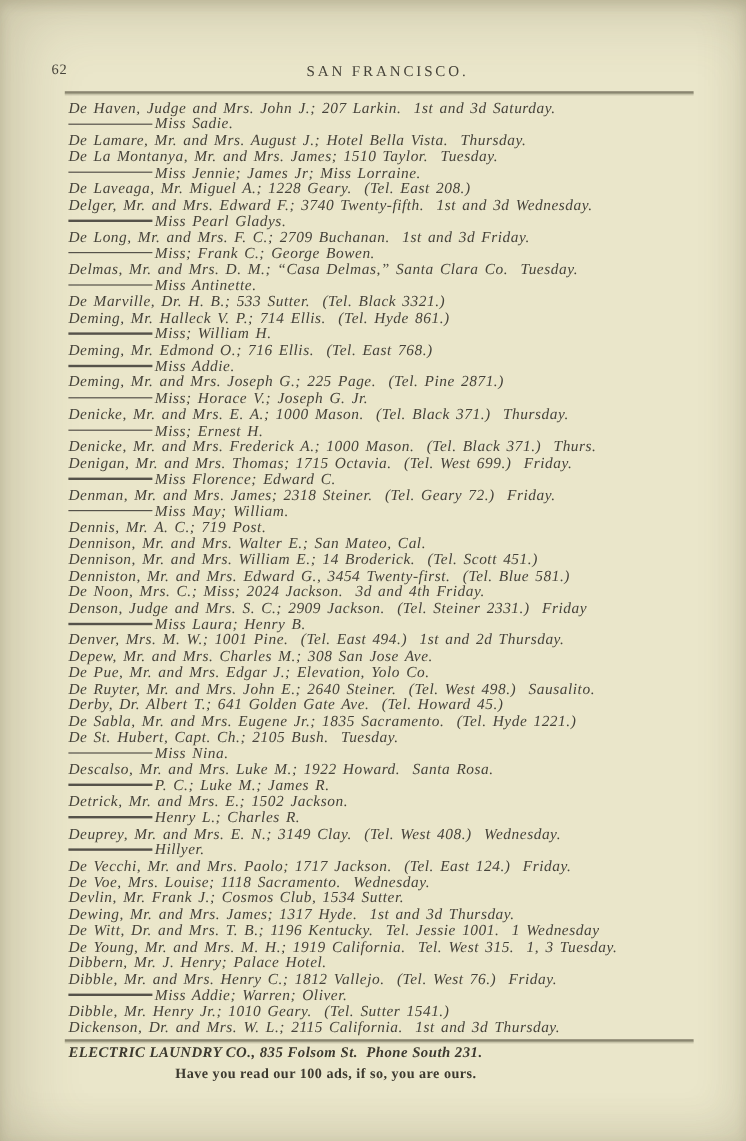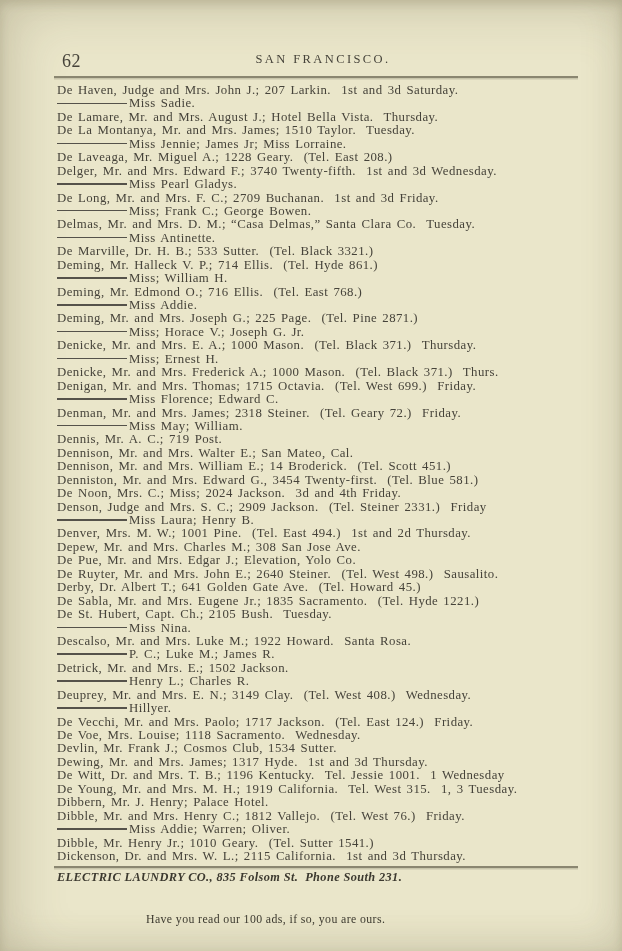--- a/index.html
+++ b/index.html
@@ -14,22 +14,22 @@
   
   .scan-shade {
     position: absolute; inset: 0;
     pointer-events: none;
     box-shadow:
       inset 18px 12px 50px rgba(100, 92, 58, 0.20),
       inset -10px -10px 35px rgba(100, 92, 58, 0.12),
       inset 0 4px 10px rgba(90, 82, 50, 0.18);
   }
   .page-number {
-    position: absolute; left: 62px; top: 51px;
-    font-size: 18px; letter-spacing: 0.5px;
+    position: absolute; left: 43px; top: 51px;
+    font-size: 12px; letter-spacing: 0.5px;
   }
   .running-title {
     position: absolute; left: 0; top: 52px; width: 100%;
     text-align: center;
     font-size: 12.5px; letter-spacing: 2.4px; margin-left: 12px;
   }
   .rule {
     position: absolute; left: 54px; width: 524px; height: 1.5px;
     background: #8a8670;
     box-shadow: 0 1.5px 0 rgba(138, 134, 112, 0.35);
@@ -37,45 +37,44 @@
   .rule-top { top: 76px; }
   .rule-bottom { top: 866px; }
   .directory {
     position: absolute; left: 57px; top: 84px;
     font-size: 12.8px;
     line-height: 13.45px;
     letter-spacing: 0.45px;
     word-spacing: 1.5px;
     white-space: pre;
   }
-  .line { height: 13.45px; }
+  .line { height: 13.45px; font-style: italic; }
   .dash {
     display: inline-block;
     width: 70px; height: 1.4px;
     background: #55524a;
     vertical-align: 3.5px;
     margin-right: 2px;
   }
   .ad-company {
     position: absolute; left: 57px; top: 870px;
     font-weight: bold;
     font-size: 12.3px;
     letter-spacing: 0.4px;
     color: #3c392f;
     white-space: pre;
     font-style: italic;
   }
   .ad-slogan {
     position: absolute; left: 146px; top: 887px;
-    font-weight: normal;
+    font-weight: bold;
     font-size: 11.8px;
     letter-spacing: 0.4px;
     color: #3c392f;
     white-space: pre;
-    margin-top: 25px;
   }
 </style>
 </head>
 <body>
 
 <div class="scan-shade"></div>
 
 <div class="page-number">62</div>
 
 <div class="running-title">SAN FRANCISCO.</div>

